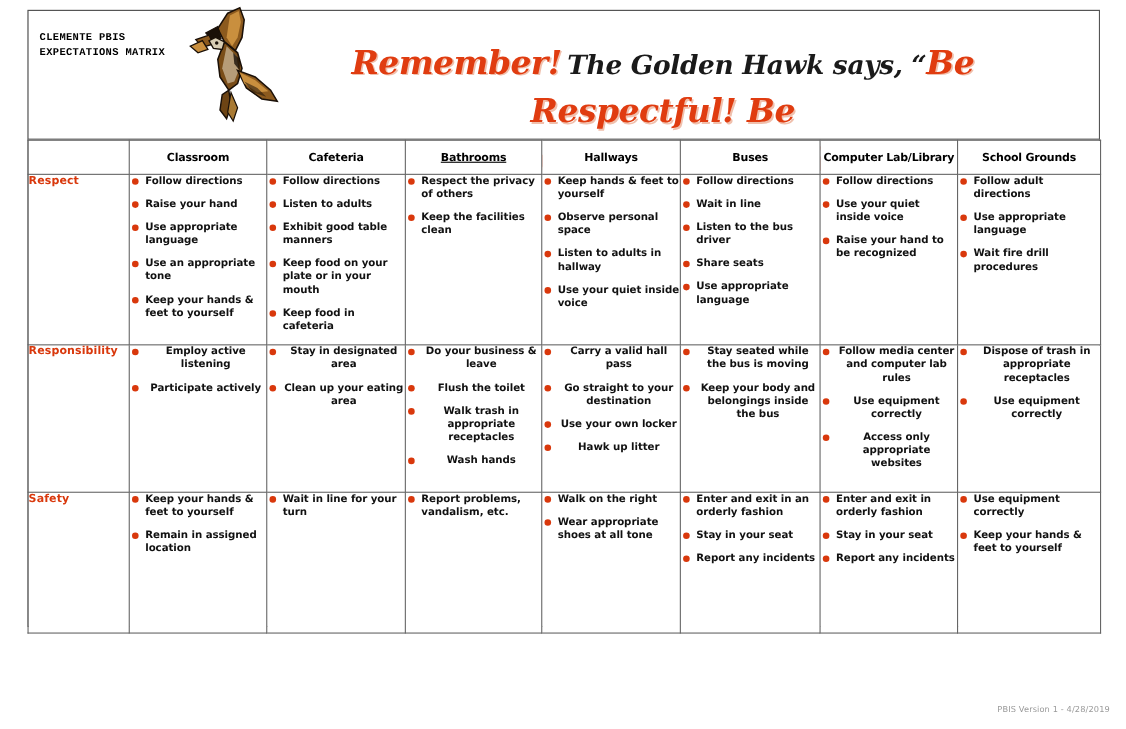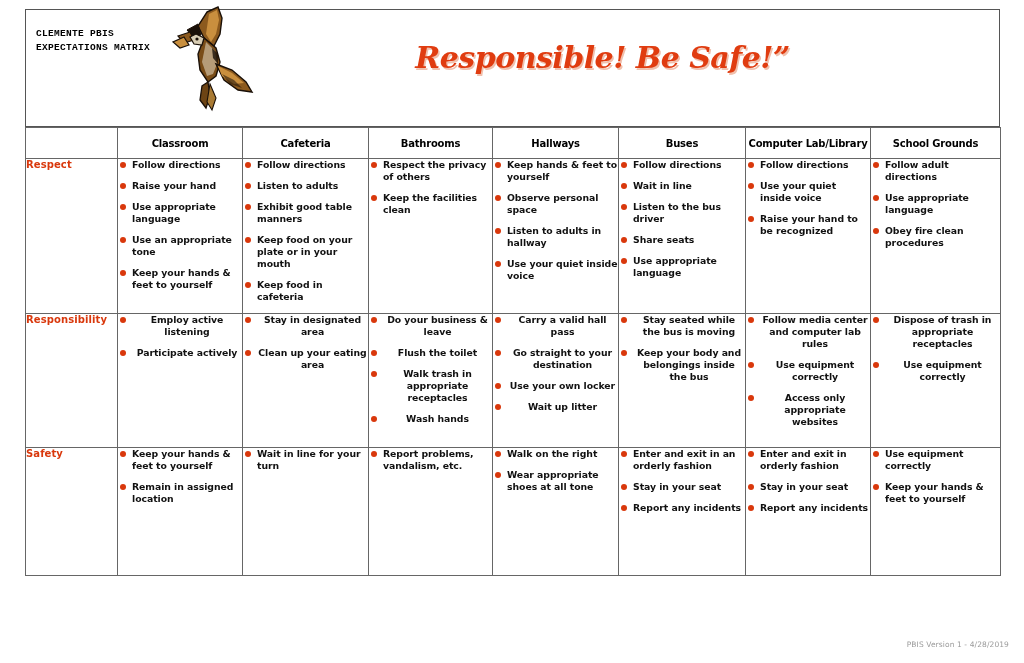--- a/index.html
+++ b/index.html
@@ -112,21 +112,21 @@
     vertical-align: middle;
     font-size: 10px;
     font-weight: bold;
     color: #000000;
     letter-spacing: -0.2px;
     font-family: "DejaVu Sans", sans-serif;
   }
   th.col-corner { width: 92px; }
   th.c1 { width: 125px; }
   th.c2 { width: 126px; }
-  th.c3 { width: 124px; }
+  th.c3 { width: 124px; text-decoration: underline; }
   th.c4 { width: 126px; }
   th.c5 { width: 127px; }
   th.c6 { width: 125px; }
   th.c7 { width: 130px; }
 
   td.row-label {
     text-align: left;
     vertical-align: middle;
     padding-left: 11px;
     font-size: 10px;
@@ -216,20 +216,24 @@
         <path d="M48 78 L50 92 L46 104 L40 96 L42 82 Z" fill="#6d4414" stroke="#1a1008" stroke-width="1.3"></path>
         <path d="M50 80 L56 94 L52 106 L47 98 Z" fill="#a97a33" stroke="#1a1008" stroke-width="1.1"></path>
 
         <path d="M52 44 L58 50 L58 60 L53 54 Z" fill="#1a1008" opacity="0.8"></path>
         <path d="M62 70 L74 76 L82 84 L70 80 Z" fill="#1a1008" opacity="0.55"></path>
       </g>
     </svg>
   </div>
 
   <div id="banner">
+    <span class="slogan-line">
+      <span class="sl-red">Remember!</span>
+      <span class="sl-black">The Golden Hawk says, “</span><span class="sl-red">Be Respectful! Be</span>
+    </span>
     <span class="slogan-line">
       <span class="sl-red">Responsible! Be Safe!”</span>
     </span>
   </div>
 
   <table id="matrix">
     <thead>
       <tr>
         <th class="col-corner"></th>
         <th class="c1">Classroom</th>
@@ -289,21 +293,21 @@
           <ul class="rules">
               <li>Follow directions</li>
               <li>Use your quiet inside voice</li>
               <li>Raise your hand to be recognized</li>
             </ul>
         </td>
         <td class="cell">
           <ul class="rules">
               <li>Follow adult directions</li>
               <li>Use appropriate language</li>
-              <li>Obey fire clean procedures</li>
+              <li>Wait fire drill procedures</li>
             </ul>
         </td>
       </tr>
 
       <tr class="r-responsibility">
         <td class="row-label">Responsibility</td>
         <td class="cell">
           <ul class="rules">
               <li>Employ active listening</li>
               <li>Participate actively</li>
@@ -321,21 +325,21 @@
               <li>Flush the toilet</li>
               <li>Walk trash in appropriate receptacles</li>
               <li>Wash hands</li>
             </ul>
         </td>
         <td class="cell">
           <ul class="rules">
               <li>Carry a valid hall pass</li>
               <li>Go straight to your destination</li>
               <li>Use your own locker</li>
-              <li>Wait up litter</li>
+              <li>Hawk up litter</li>
             </ul>
         </td>
         <td class="cell">
           <ul class="rules">
               <li>Stay seated while the bus is moving</li>
               <li>Keep your body and belongings inside the bus</li>
             </ul>
         </td>
         <td class="cell">
           <ul class="rules">

